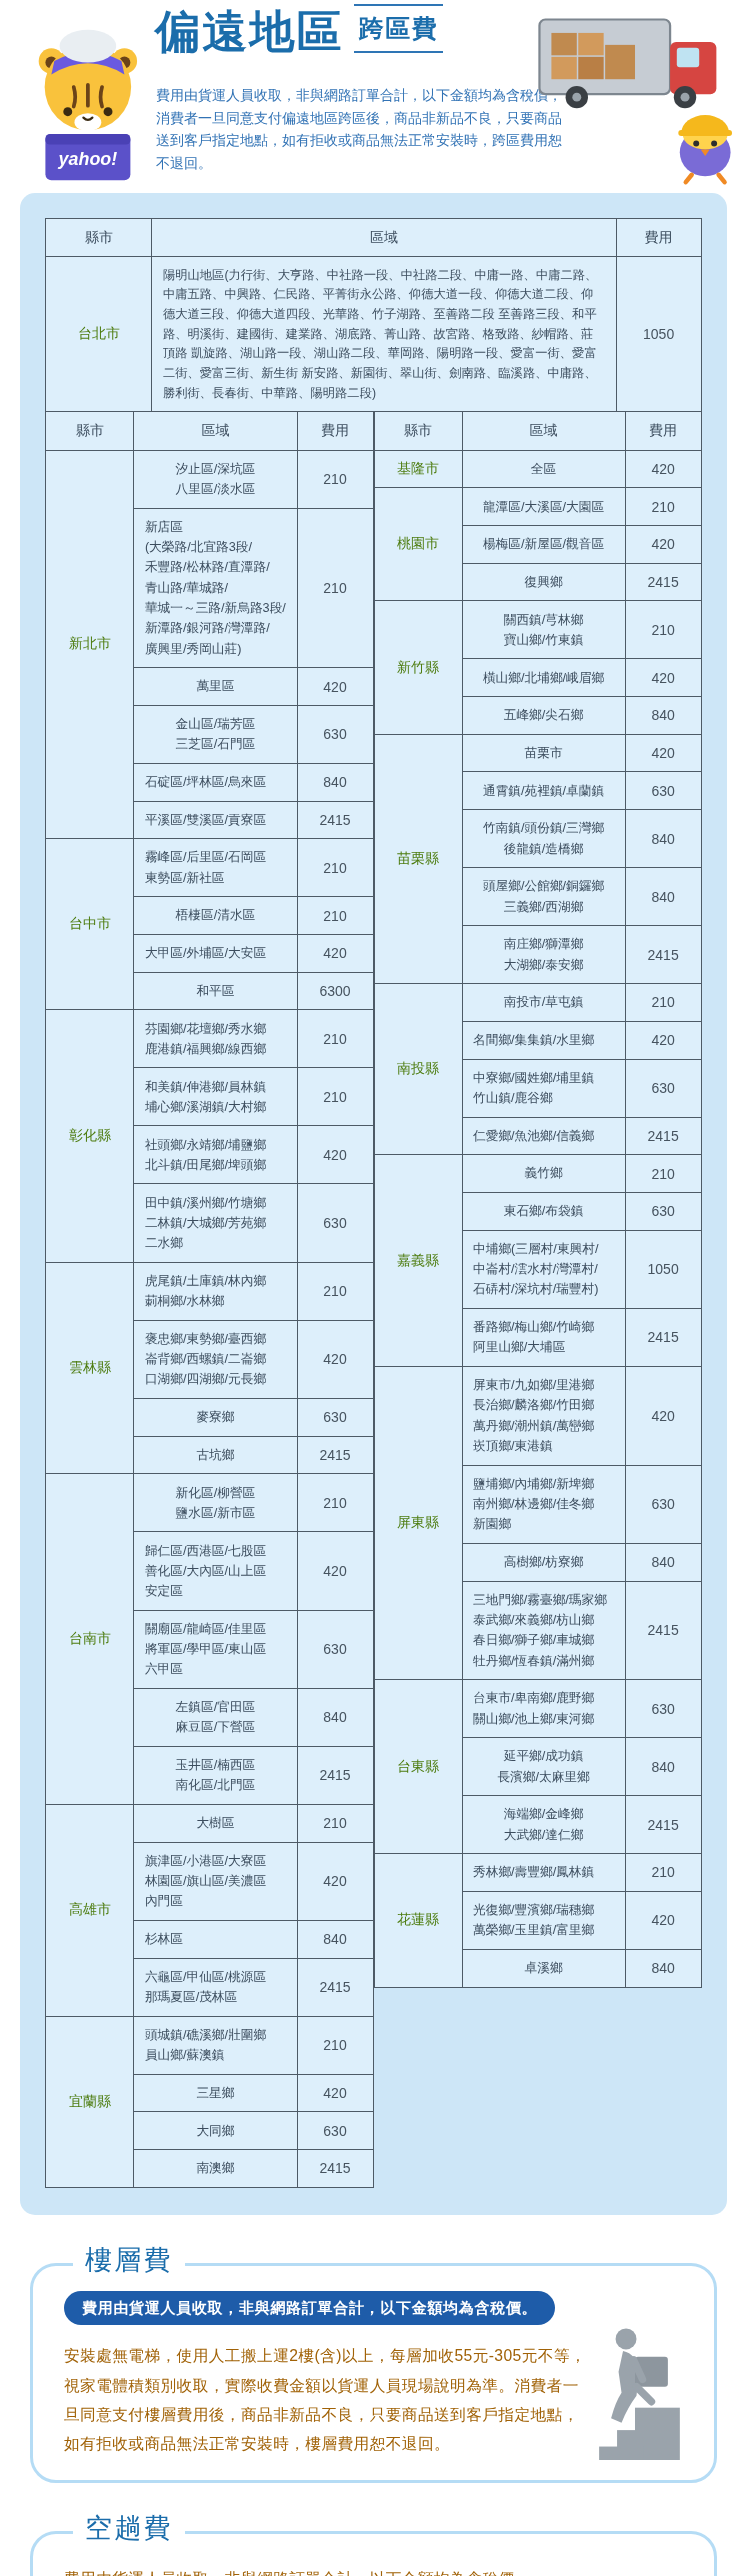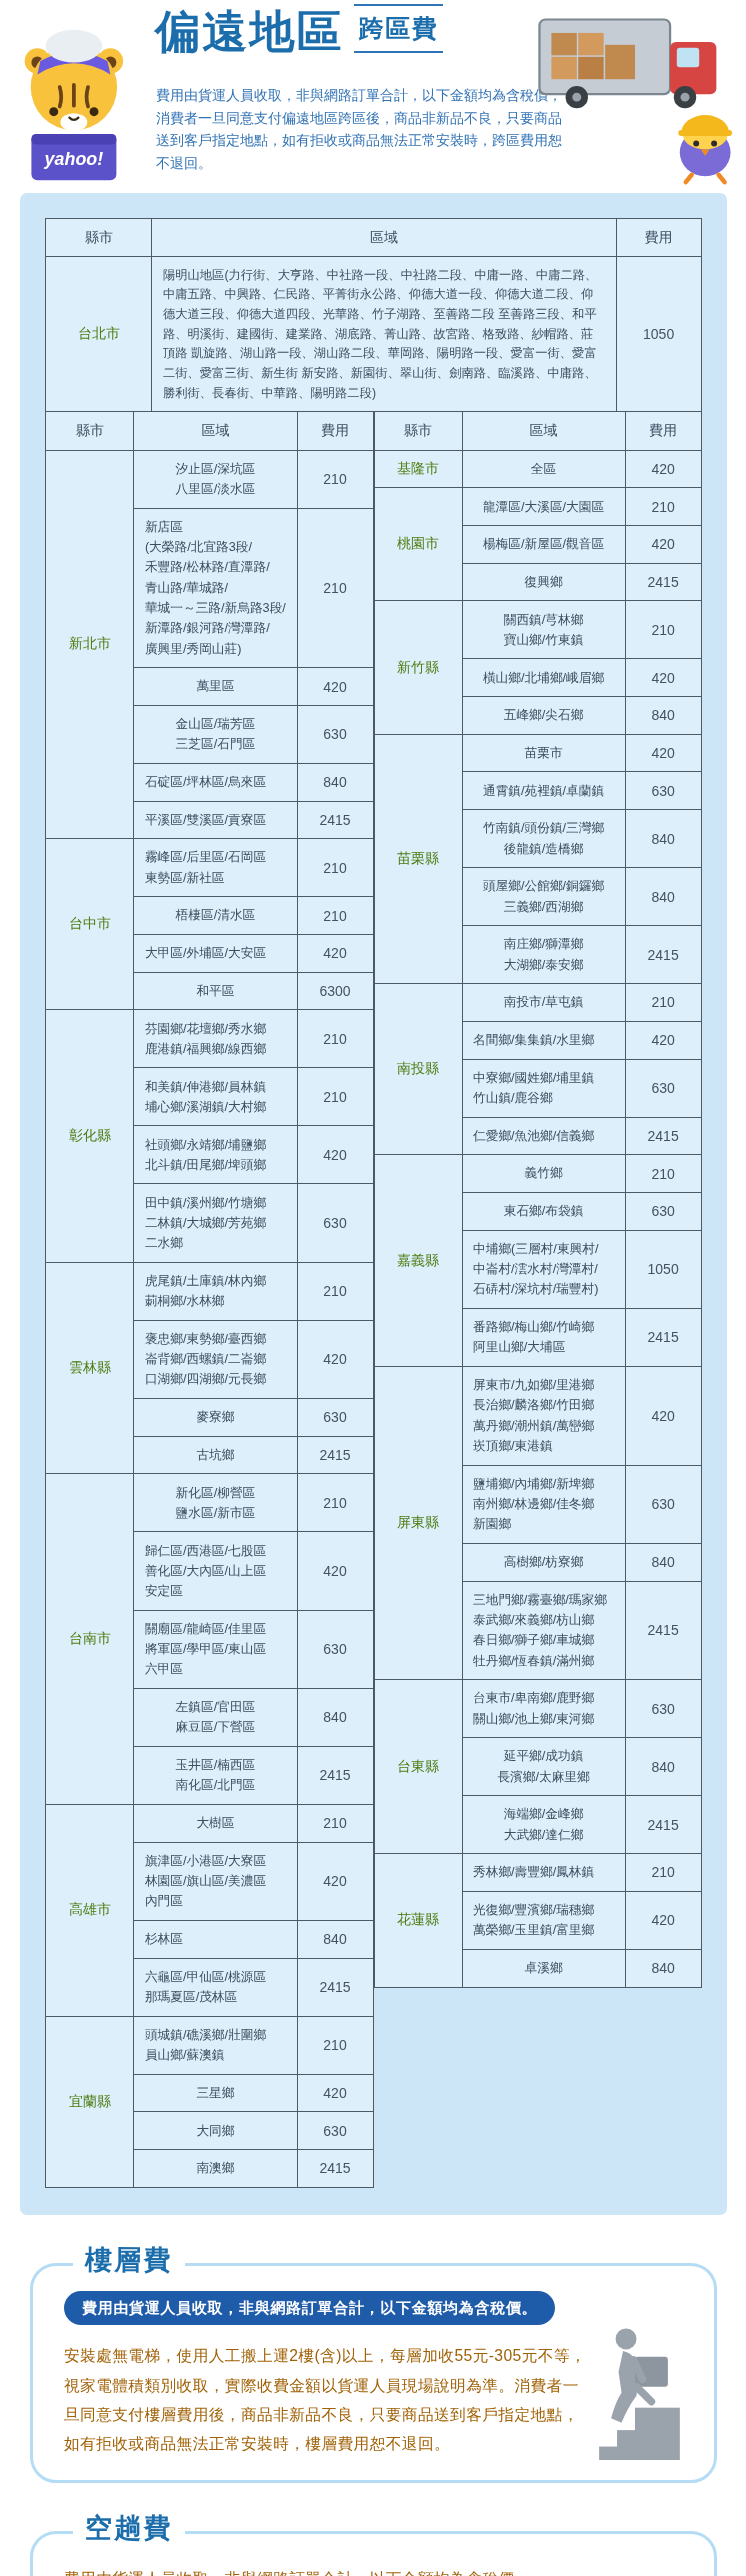--- a/index.html
+++ b/index.html
@@ -1,48 +1,48 @@
 <!DOCTYPE html>
 <html style="font-size:12px"><head>
 <meta charset="utf-8">
 <style>
   html,body{margin:0;padding:0;background:#ffffff;}
   body{width:747px;font-family:"Liberation Sans","DejaVu Sans",sans-serif;color:#3c4d5e;}
   .page{width:747px;position:relative;}
 
   
   .header{position:relative;height:193px;}
-  .tiger{position:absolute;left:15px;top:16.4px;}
+  .tiger{position:absolute;left:29px;top:16.4px;}
   .title-wrap{position:absolute;left:155px;top:2px;white-space:nowrap;}
   .title-main{font-size:45px;font-weight:bold;color:#1b6dab;letter-spacing:2.2px;}
   .title-sub{display:inline-block;margin-left:10.5px;font-size:25px;font-weight:bold;color:#1b6dab;
     border-top:2.2px solid #2e75b5;border-bottom:2.2px solid #2e75b5;padding:5.2px 4.5px 6.7px;vertical-align:10.5px;letter-spacing:1.5px;}
   .desc{position:absolute;left:156px;top:84px;width:414px;font-size:14px;color:#3273b5;line-height:1.62;}
   .truck{position:absolute;right:6px;top:6px;}
 
   
-  .panel{margin:0 20px;background:#cde6f7;border-radius:7px;padding:25px 25.4px 27px;}
+  .panel{margin:0 20px;background:#cde6f7;border-radius:15px;padding:25px 25.4px 27px;}
   table{border-collapse:collapse;width:100%;table-layout:fixed;}
   th,td{border:1.2px solid #4d5a66;background:#ddeffb;}
   th{font-weight:normal;font-size:14px;color:#3c4d5e;padding:9.7px 3px;}
   td.county{text-align:center;font-size:14px;padding:4.5px 1.5px;color:#4d7c0f;}
   td.region{font-size:12.7px;padding:8.2px 10.5px;line-height:1.6;white-space:pre-line;color:#3c4d5e;}
   td.region.c{text-align:center;}
   td.region.l{text-align:left;}
   td.fee{text-align:center;font-size:14px;color:#46535f;padding:4.5px 1.5px;}
   #tableTop col.c-county{width:106px;} #tableTop col.c-fee{width:85px;}
   .two-col{display:flex;align-items:flex-start;margin-top:-1.2px;}
   .half{width:50%;}
   .half table col.c-county{width:88px;} .half table col.c-fee{width:76px;}
   #tableTop td.region{font-size:12.3px;}
 
   
   .section{margin:48px 30px 0;position:relative;}
   .sec-title{position:absolute;top:-21px;left:43px;background:#ffffff;padding:0 12px;
-    font-size:27px;font-weight:bold;color:#1b6dab;letter-spacing:2.2px;z-index:2;}
+    font-size:27px;font-weight:normal;color:#1b6dab;letter-spacing:2.2px;z-index:2;}
   .sec-box{border:3px solid #b5dcf5;border-radius:26px;background:#ffffff;padding:25.4px 31px 22.4px;position:relative;}
   .badge{display:inline-block;background:#1e5ca9;color:#ffffff;border-radius:19.4px;
     padding:7.5px 18px;font-size:15px;font-weight:bold;letter-spacing:0.7px;}
   .sec-body{margin-top:16.4px;width:523px;font-size:15.7px;color:#a16207;line-height:1.85;letter-spacing:0.4px;}
   .stairs{position:absolute;right:34px;top:52px;}
   .sec-box.plain{padding-top:30px;}
   .sec-body.full{width:642px;margin-top:0;}
 </style>
 </head>
 <body>

